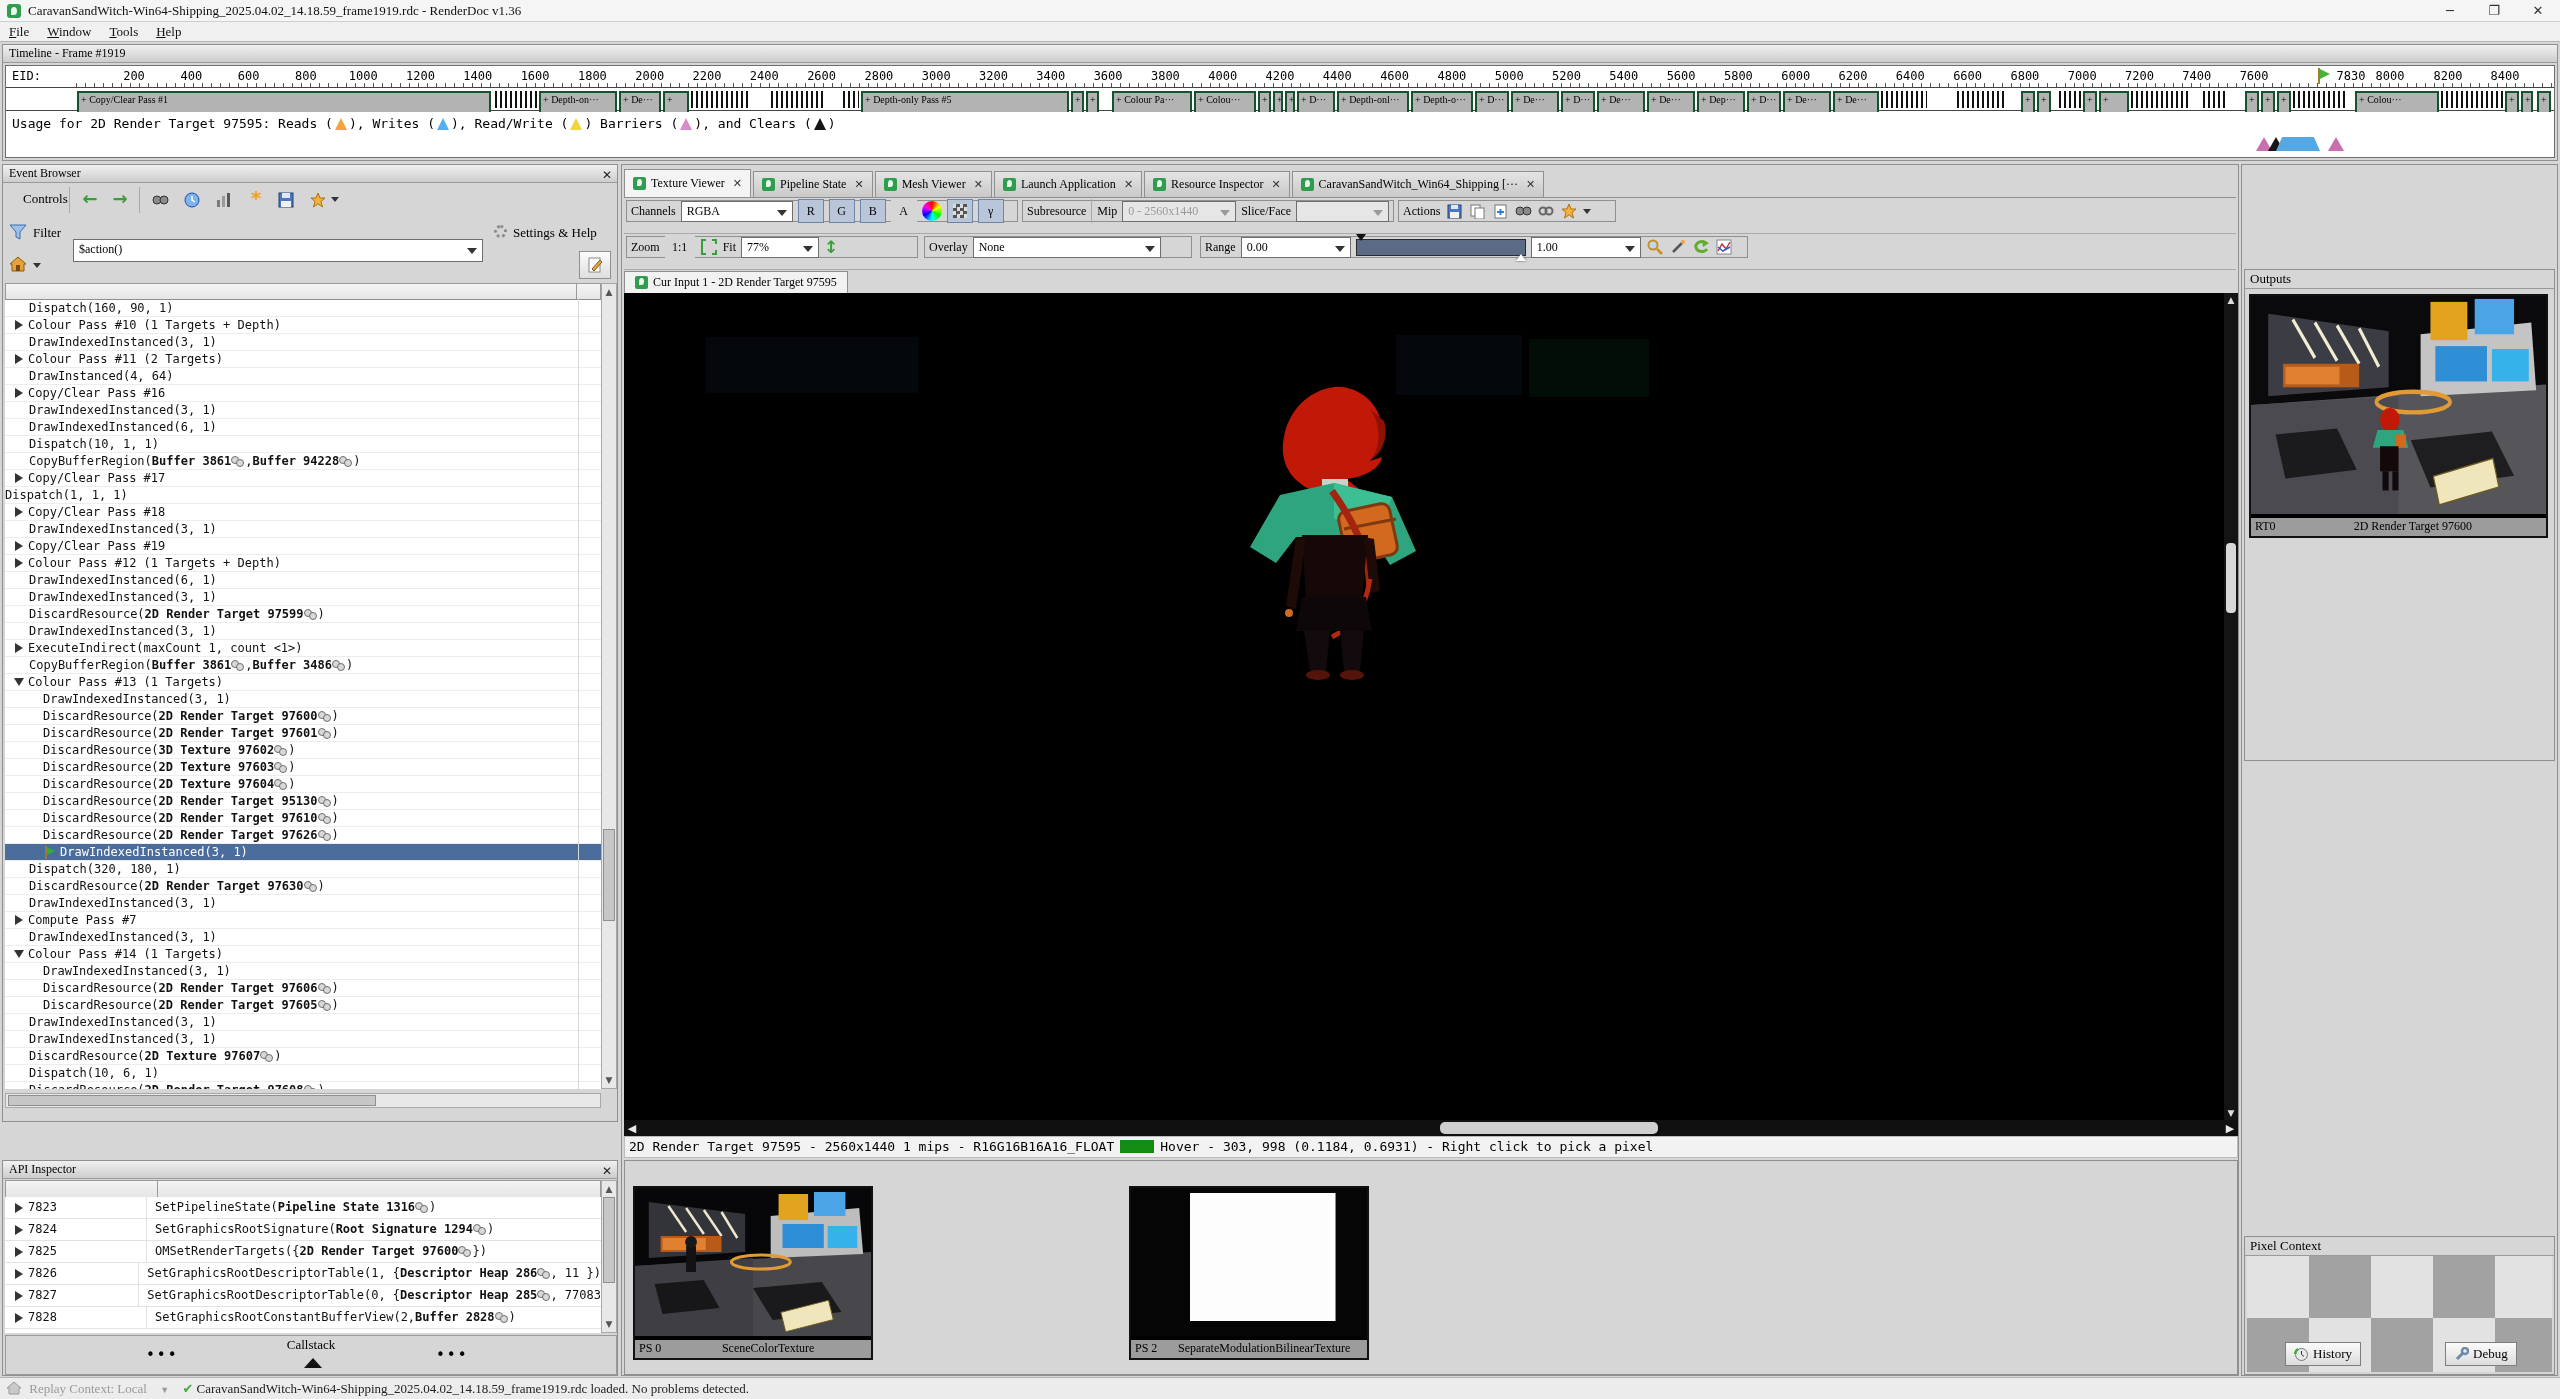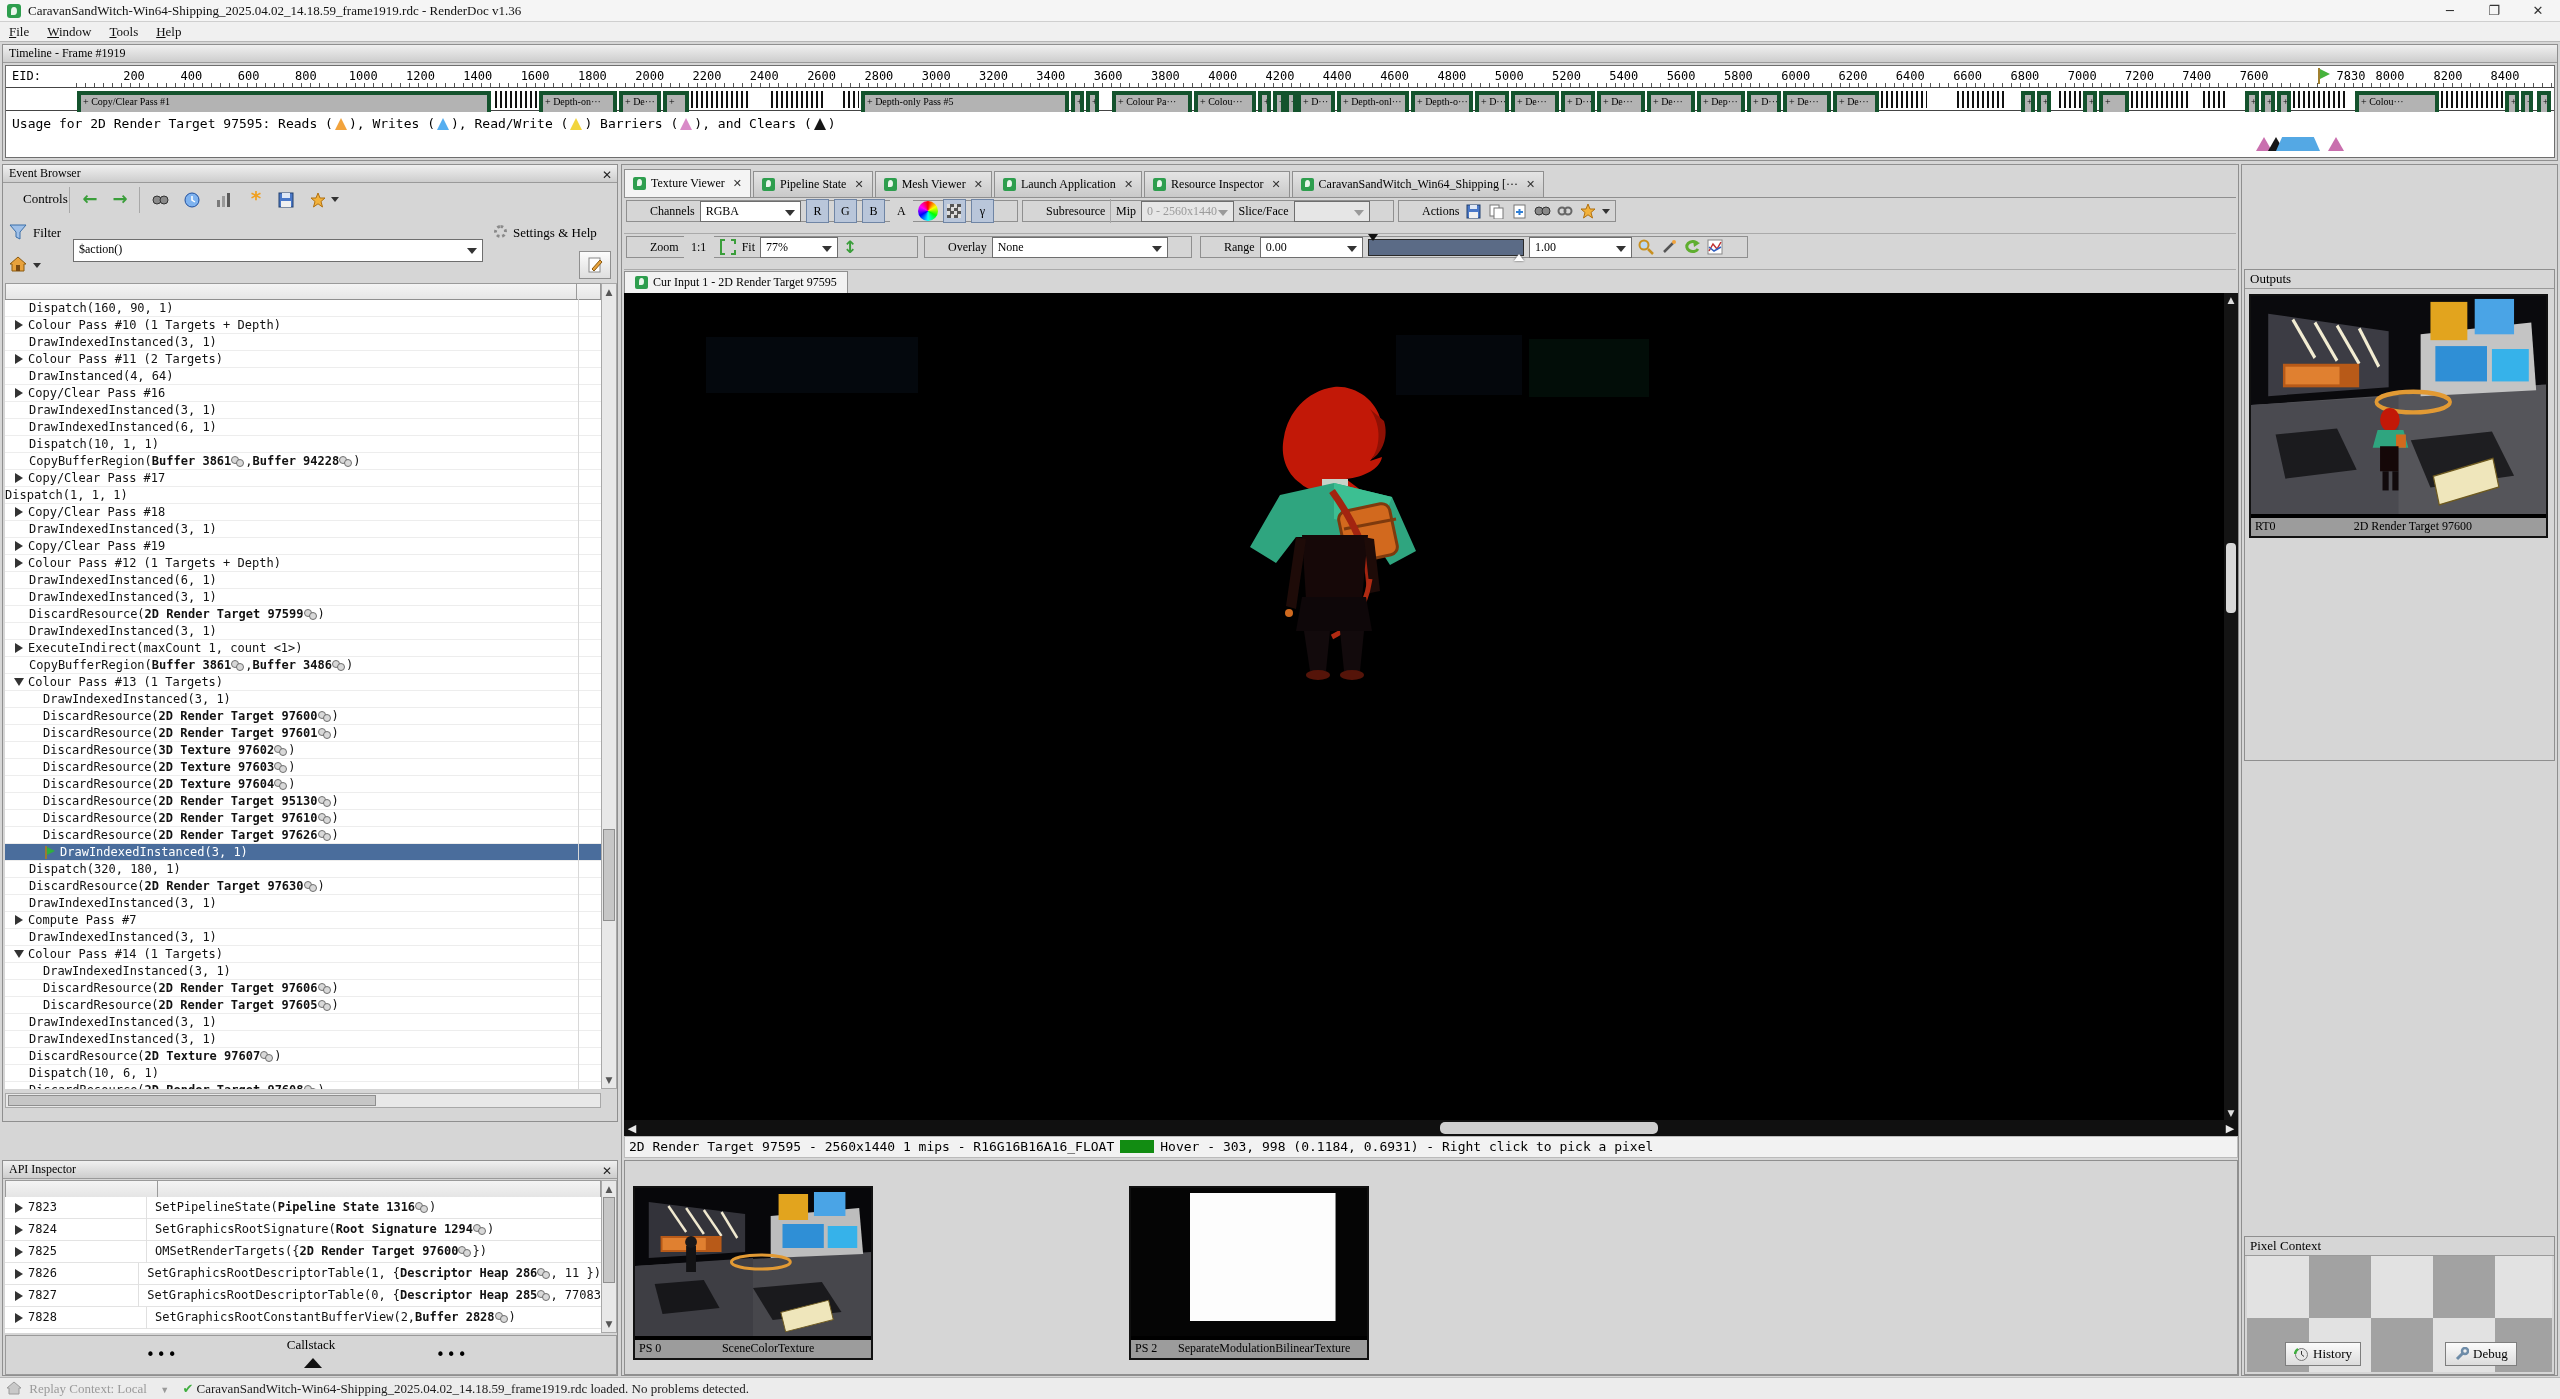--- a/index.html
+++ b/index.html
@@ -26,21 +26,21 @@
   #eid-ruler{position:absolute;left:0;top:0;right:0;height:22px;border-bottom:1px solid #444;background:#fff}
   #eid-ruler::after{content:'';position:absolute;left:70px;right:0;bottom:0;height:4px;
     background:repeating-linear-gradient(90deg,#555 0 1px,transparent 1px 9px)}
   .eidlab{position:absolute;left:6px;top:3px;font:12px "DejaVu Sans Mono",monospace}
   .tick{position:absolute;top:3px;transform:translateX(-50%);font:12px "DejaVu Sans Mono",monospace;color:#000}
   .rflag{position:absolute;top:2px;width:14px;height:16px}
   .rflag::before{content:'';position:absolute;left:2px;top:0;width:2px;height:16px;background:#a08030}
   .rflag::after{content:'';position:absolute;left:4px;top:1px;border-top:5px solid transparent;
     border-bottom:5px solid transparent;border-left:10px solid #46b33c}
   #pass-row{position:absolute;left:0;top:23px;right:0;height:22px;background:#fff;border-bottom:1px solid #444}
-  .pb{position:absolute;top:2px;height:30px;background:#b3b3b3;border:4px solid #14532d;color:#000;
+  .pb{position:absolute;top:2px;height:30px;background:#b3b3b3;border:2px solid #14532d;color:#000;
     font:10px/14px "Liberation Serif",serif;white-space:nowrap;overflow:hidden;padding:0 2px}
   .pbars{position:absolute;top:2px;height:17px;background:repeating-linear-gradient(90deg,#111 0 2px,transparent 2px 5px)}
   #usage-row{position:absolute;left:0;top:46px;right:0;bottom:0;background:#fff}
   #usage-legend{position:absolute;left:6px;top:4px;font:13px "DejaVu Sans Mono",monospace;white-space:nowrap}
   .tri{display:inline-block;width:0;height:0;border-left:6px solid transparent;border-right:6px solid transparent;
     border-bottom:12px solid #000;margin:0 2px;vertical-align:-2px}
   .mtri{position:absolute;bottom:6px;width:0;height:0;border-left:8px solid transparent;border-right:8px solid transparent;border-bottom:14px solid #000}
   .mtrap{position:absolute;bottom:6px;height:14px;clip-path:polygon(14% 0,86% 0,100% 100%,0 100%)}
   
   .tbtn{display:inline-flex;align-items:center;justify-content:center;border:1px solid #8f8f8f;
@@ -82,21 +82,21 @@
     font:12px/21px "DejaVu Sans Mono",monospace;color:#111;display:flex;align-items:center}
   .arow .b{font-weight:bold}
   
   #tv-tab-bar{position:absolute;left:2px;top:5px;right:2px;height:28px;border-bottom:1px solid #8f8f8f;display:flex;align-items:flex-end}
   .tab{display:flex;align-items:center;gap:5px;height:26px;padding:0 8px;border:1px solid #8f8f8f;border-bottom:none;
     background:linear-gradient(#e4e4e4,#c9c9c9);font:12px "Liberation Serif",serif;margin-right:2px;white-space:nowrap}
   .tab.active{background:#f4f4f4;height:28px}
   .rd-ico{width:13px;height:13px;background:#2e9e4e;border-radius:2px;position:relative;flex:none}
   .rd-ico::after{content:'';position:absolute;left:4px;top:2px;width:5px;height:7px;background:#eaf6ec;border-radius:50% 50% 50% 0}
   .tab-x{font:11px "DejaVu Sans",sans-serif;font-weight:bold;color:#333;margin-left:3px}
-  .tgroup{position:absolute;top:2px;bottom:11px;border:1px solid #8f8f8f;display:flex;align-items:center;gap:5px;padding:0 23px}
+  .tgroup{position:absolute;top:2px;bottom:11px;border:1px solid #8f8f8f;display:flex;align-items:center;gap:5px;padding:0 4px}
   .toolrow{position:absolute;left:2px;right:2px;background:#d6d6d6;border-bottom:1px solid #aaa}
   .ico16{width:18px;height:18px;display:inline-flex;align-items:center;justify-content:center;flex:none}
   #cur-tab{position:absolute;left:2px;top:106px;height:22px;display:flex;align-items:center;gap:5px;padding:0 10px;
     background:#f2f2f2;border:1px solid #8f8f8f;border-bottom:none;font:12px "Liberation Serif",serif}
   #tex-area{position:absolute;left:2px;top:128px;width:1614px;height:827px;background:#000;overflow:hidden}
   #tex-vsb{position:absolute;right:0;top:0;width:14px;height:827px;background:#141414}
   #tex-vsb .vt{position:absolute;left:2px;width:10px;top:250px;height:70px;background:#d8d8d8;border-radius:4px}
   #tex-hsb{position:absolute;left:2px;top:955px;width:1614px;height:16px;background:#101010;display:flex;align-items:center}
   #tex-hsb .ht{position:absolute;left:816px;width:218px;top:2px;height:12px;background:#cfcfcf;border-radius:5px}
   .harr{color:#e8e8e8;font:11px "DejaVu Sans",sans-serif;width:16px;text-align:center}

